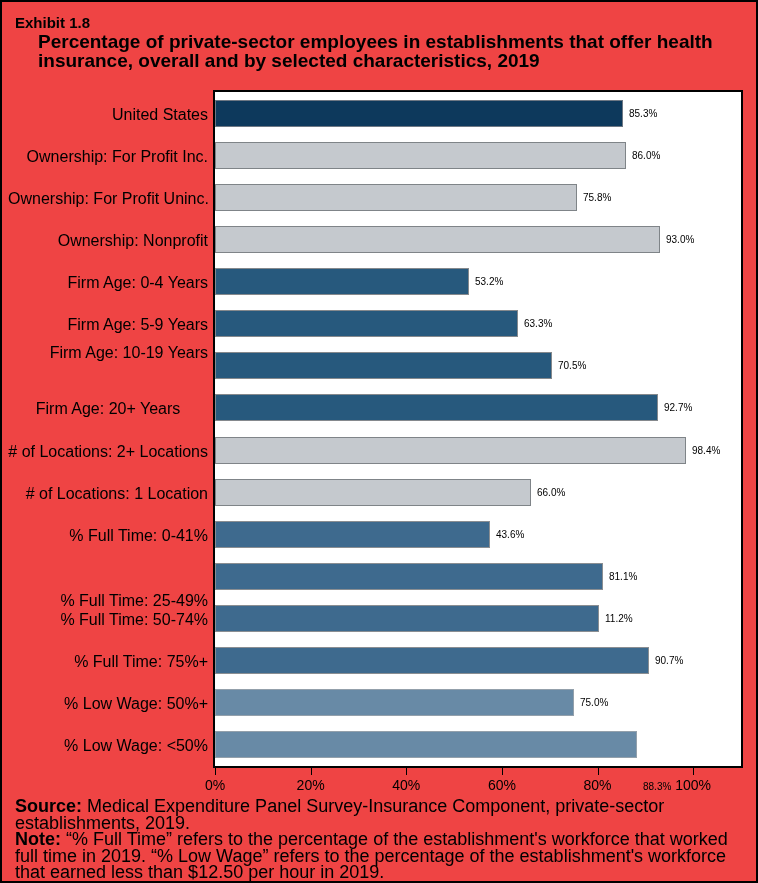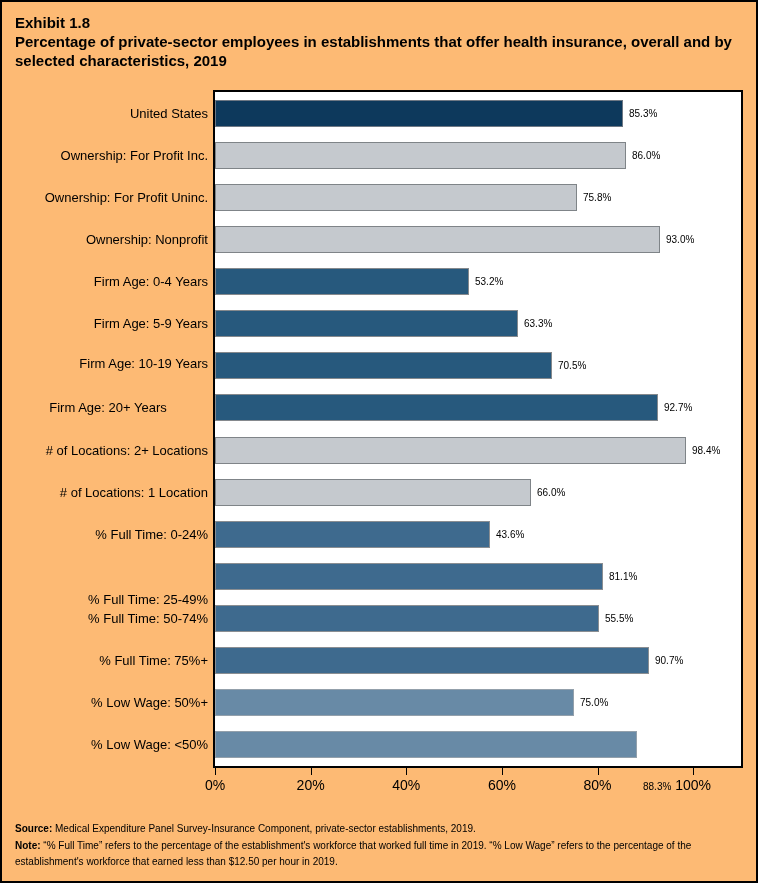--- a/index.html
+++ b/index.html
@@ -2,42 +2,43 @@
 <html><head>
 <meta charset="utf-8">
 <style>
   * { margin: 0; padding: 0; box-sizing: border-box; }
   html, body { background: #fff; }
   body { font-family: "Liberation Sans", sans-serif; }
   #canvas {
     position: relative;
     width: 758px;
     height: 883px;
-    background: #fdba74;
+    background: #ef4444;
     border: 2px solid #000000;
     overflow: hidden;
   }
   
   #title-block {
     position: absolute;
     left: 13px;
     top: 11px;
     width: 730px;
   }
   .exhibit-label {
     font-size: 15px;
     font-weight: bold;
     color: #000;
     line-height: 19px;
   }
   .chart-title {
-    font-size: 15px;
+    font-size: 19px;
     font-weight: bold;
     color: #000;
     line-height: 19px;
+    margin-left: 23px;
   }
   
   #plot-area {
     position: absolute;
     left: 211px;
     top: 88px;
     width: 530px;
     height: 678px;
     border: 2px solid #000000;
     background: #ffffff;
@@ -60,21 +61,21 @@
   #category-labels {
     position: absolute;
     left: 6px;
     top: 90px;
     width: 200px;
   }
   .cat-label {
     position: absolute;
     width: 200px;
     text-align: right;
-    font-size: 13px;
+    font-size: 16px;
     color: #000;
     white-space: nowrap;
   }
   
   #x-axis {
     position: absolute;
     left: 213px;
     top: 766px;
     width: 526px;
     height: 34px;
@@ -92,23 +93,23 @@
     width: 60px;
     text-align: center;
     font-size: 14px;
     color: #000;
     white-space: nowrap;
   }
   
   #footer {
     position: absolute;
     left: 13px;
-    top: 819px;
+    top: 796px;
     width: 737px;
-    font-size: 10px;
+    font-size: 18px;
     line-height: 16.5px;
     color: #000;
   }
   .bold-inline { font-weight: bold; }
 </style>
 </head>
 <body>
 
 <div id="canvas">
 
@@ -117,25 +118,25 @@
     <div class="chart-title">Percentage of private-sector employees in establishments that offer health insurance, overall and by selected characteristics, 2019</div>
   </div>
 
   <div id="category-labels">
       <div class="cat-label" style="top: 13.5625px;">United States</div>
       <div class="cat-label" style="top: 55.6875px;">Ownership: For Profit Inc.</div>
       <div class="cat-label" style="top: 97.8125px;">Ownership: For Profit Uninc.</div>
       <div class="cat-label" style="top: 139.938px;">Ownership: Nonprofit</div>
       <div class="cat-label" style="top: 182.062px;">Firm Age: 0-4 Years</div>
       <div class="cat-label" style="top: 224.188px;">Firm Age: 5-9 Years</div>
-      <div class="cat-label" style="top: 264px;">Firm Age: 10-19 Years</div>
+      <div class="cat-label" style="top: 252px;">Firm Age: 10-19 Years</div>
       <div class="cat-label" style="top: 308.438px; text-align: center;">Firm Age: 20+ Years</div>
       <div class="cat-label" style="top: 350.562px;"># of Locations: 2+ Locations</div>
       <div class="cat-label" style="top: 392.688px;"># of Locations: 1 Location</div>
-      <div class="cat-label" style="top: 434.812px;">% Full Time: 0-24%</div>
+      <div class="cat-label" style="top: 434.812px;">% Full Time: 0-41%</div>
       <div class="cat-label" style="top: 500px;">% Full Time: 25-49%</div>
       <div class="cat-label" style="top: 519.062px;">% Full Time: 50-74%</div>
       <div class="cat-label" style="top: 561.188px;">% Full Time: 75%+</div>
       <div class="cat-label" style="top: 603.312px;">% Low Wage: 50%+</div>
       <div class="cat-label" style="top: 645.438px;">% Low Wage: &lt;50%</div>
     </div>
 
   <div id="plot-area">
       <div class="bar" style="left: 0px; top: 7.5625px; width: 408px; background: rgb(13, 57, 92); border-color: rgb(110, 120, 132);"></div>
       <div class="value-label" style="left: 414px; top: 7.5625px;">85.3%</div>
@@ -155,21 +156,21 @@
       <div class="value-label" style="left: 449px; top: 302.438px;">92.7%</div>
       <div class="bar" style="left: 0px; top: 344.562px; width: 471px; background: rgb(197, 201, 206); border-color: rgb(127, 132, 136);"></div>
       <div class="value-label" style="left: 477px; top: 344.562px;">98.4%</div>
       <div class="bar" style="left: 0px; top: 386.688px; width: 316px; background: rgb(197, 201, 206); border-color: rgb(127, 132, 136);"></div>
       <div class="value-label" style="left: 322px; top: 386.688px;">66.0%</div>
       <div class="bar" style="left: 0px; top: 428.812px; width: 275px; background: rgb(62, 106, 142); border-color: rgb(138, 142, 146);"></div>
       <div class="value-label" style="left: 281px; top: 428.812px;">43.6%</div>
       <div class="bar" style="left: 0px; top: 470.938px; width: 388px; background: rgb(62, 106, 142); border-color: rgb(138, 142, 146);"></div>
       <div class="value-label" style="left: 394px; top: 470.938px;">81.1%</div>
       <div class="bar" style="left: 0px; top: 513.062px; width: 384px; background: rgb(62, 106, 142); border-color: rgb(138, 142, 146);"></div>
-      <div class="value-label" style="left: 390px; top: 513.062px;">55.5%</div>
+      <div class="value-label" style="left: 390px; top: 513.062px;">11.2%</div>
       <div class="bar" style="left: 0px; top: 555.188px; width: 434px; background: rgb(62, 106, 142); border-color: rgb(138, 142, 146);"></div>
       <div class="value-label" style="left: 440px; top: 555.188px;">90.7%</div>
       <div class="bar" style="left: 0px; top: 597.312px; width: 359px; background: rgb(104, 138, 166); border-color: rgb(147, 160, 171);"></div>
       <div class="value-label" style="left: 365px; top: 597.312px;">75.0%</div>
       <div class="bar" style="left: 0px; top: 639.438px; width: 422px; background: rgb(104, 138, 166); border-color: rgb(147, 160, 171);"></div>
       <div class="value-label" style="left: 428px; top: 639.438px; margin-top: 42px;">88.3%</div>
     </div>
 
   <div id="x-axis">
       <div class="tick-mark" style="left: 0px;"></div>

